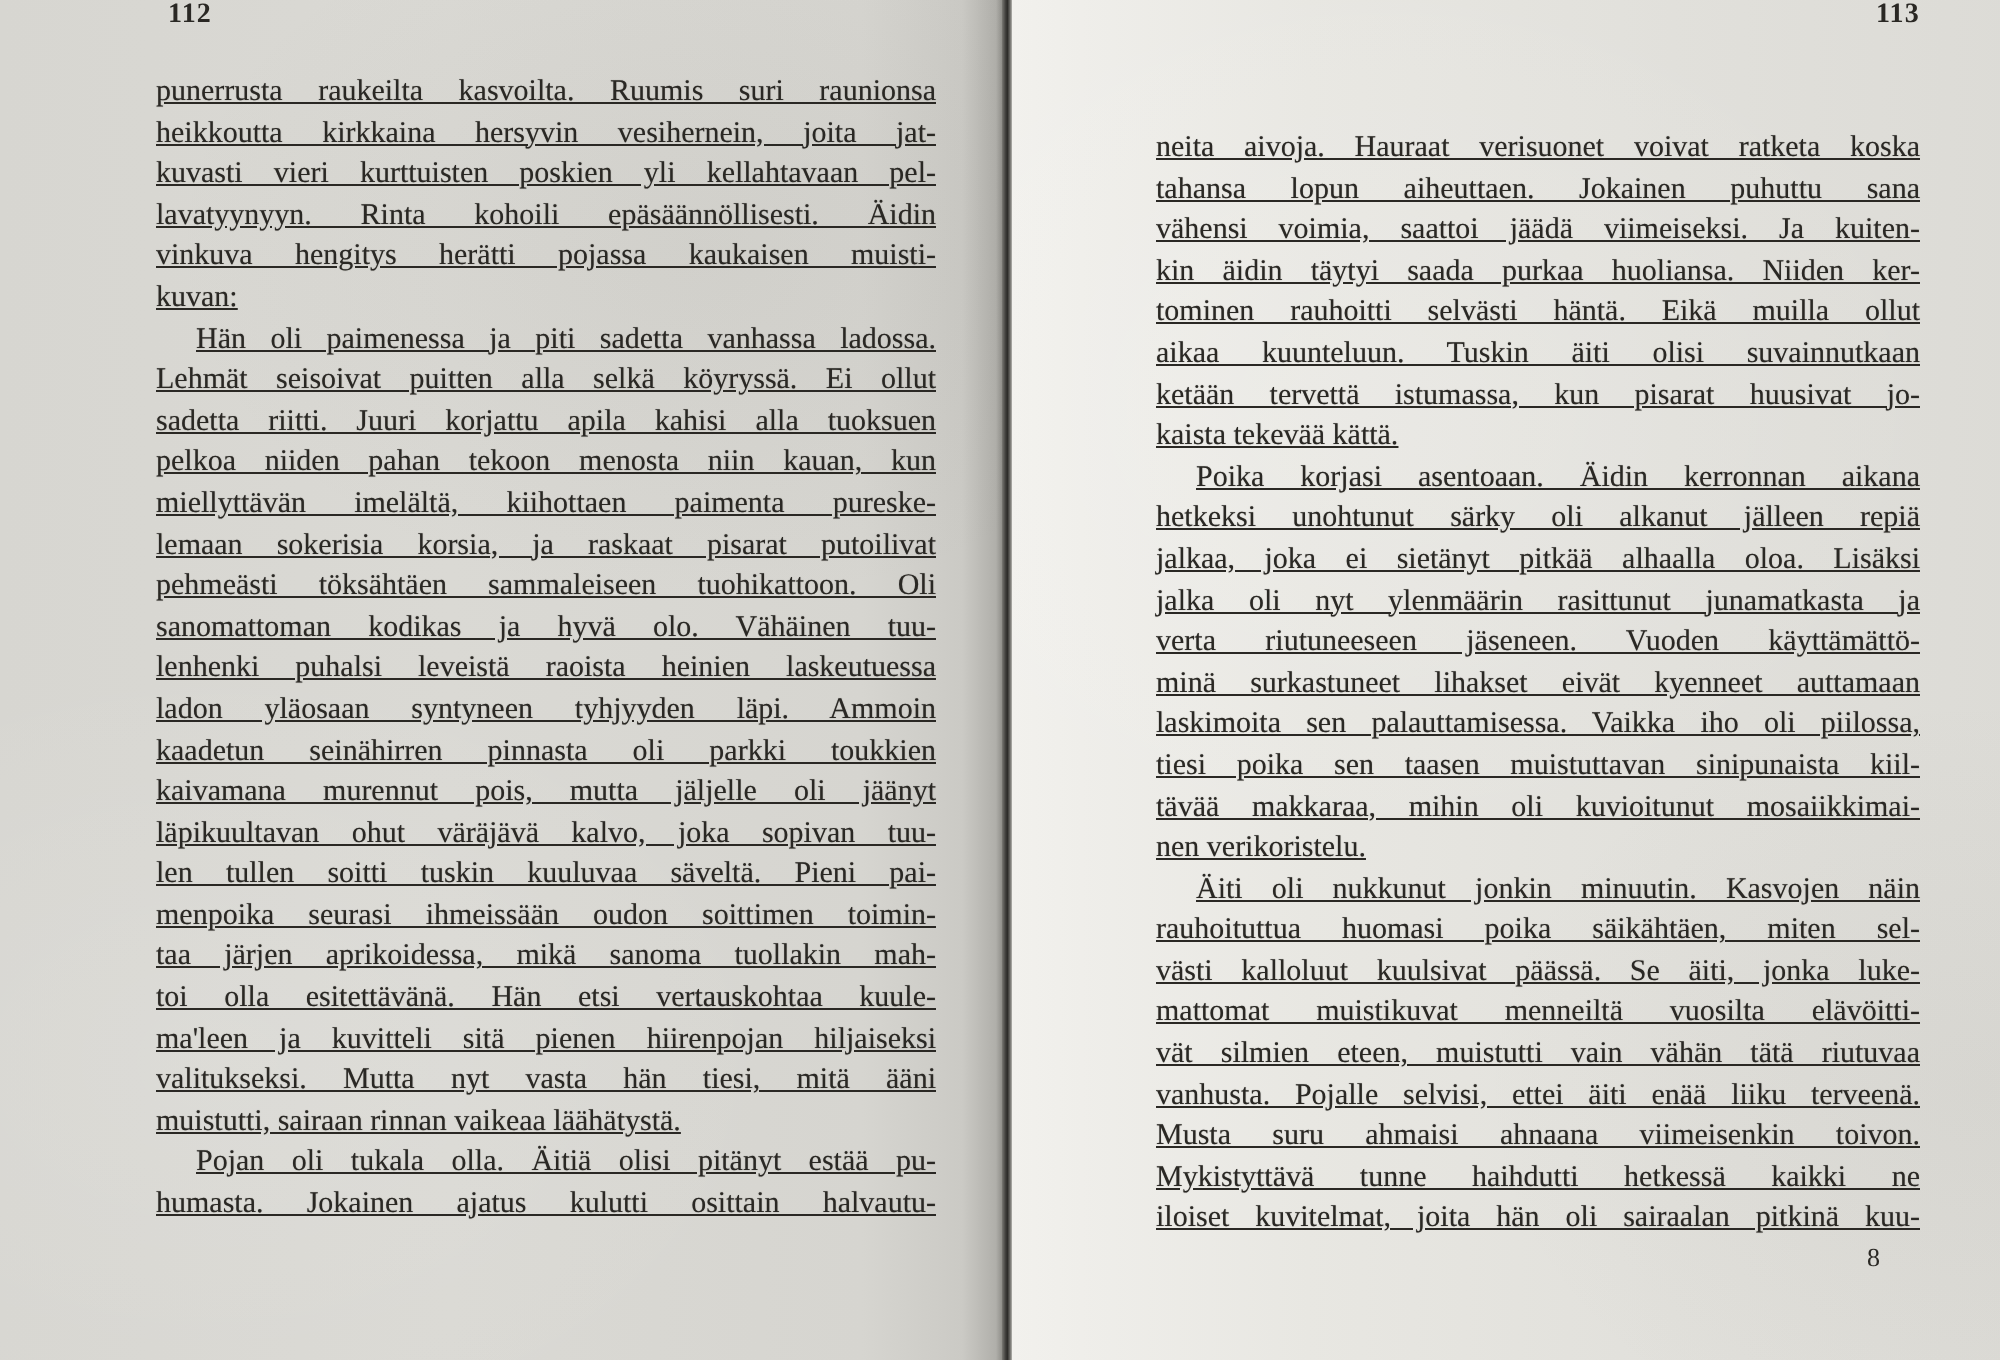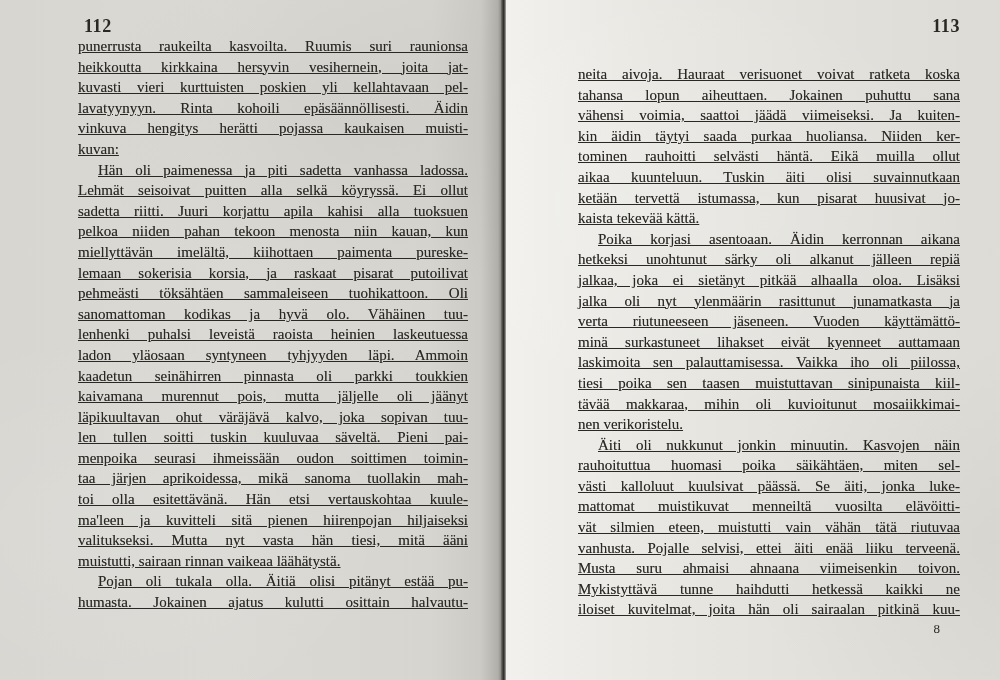--- a/index.html
+++ b/index.html
@@ -39,22 +39,22 @@
   .page.right {
     left: 506px;
     width: 570px;
     background:
       radial-gradient(ellipse 420px 320px at 30% 30%, rgba(255,255,255,0.14), rgba(255,255,255,0) 72%),
       radial-gradient(ellipse 360px 280px at 85% 80%, rgba(120,118,112,0.06), rgba(120,118,112,0) 70%),
       linear-gradient(90deg, #f2f1ed 0%, #efeeea 6%, #e8e7e2 26%, #e1e0db 58%, #dcdbd6 88%, #d8d7d2 100%);
   }
   .pagenum {
     position: absolute;
-    top: 16px;
-    font-size: 18px;
+    top: 0;
+    font-size: 14px;
     font-weight: bold;
     letter-spacing: 0.6px;
     color: var(--ink, #2a2824);
   }
   .page.left .pagenum {
     left: 84px;
   }
   .page.right .pagenum {
     left: 72px;
     width: 382px;

